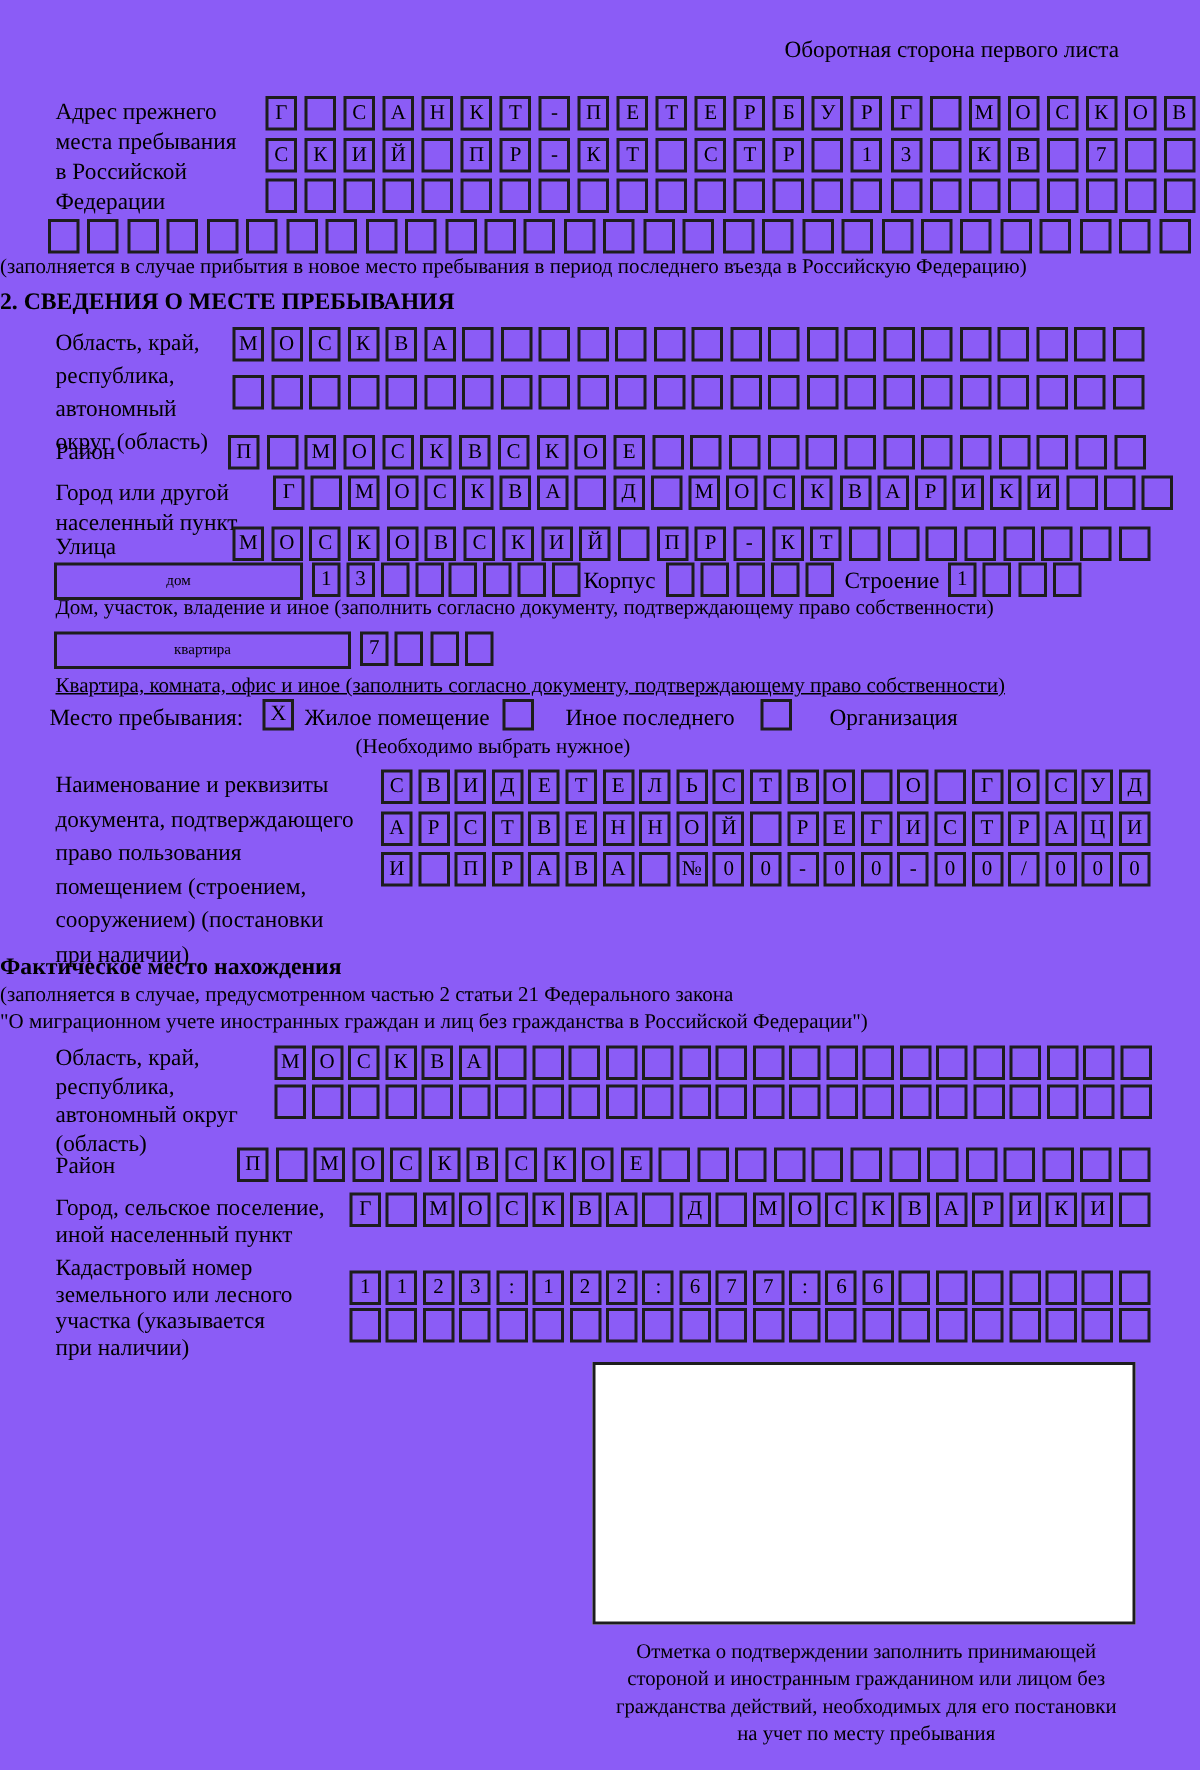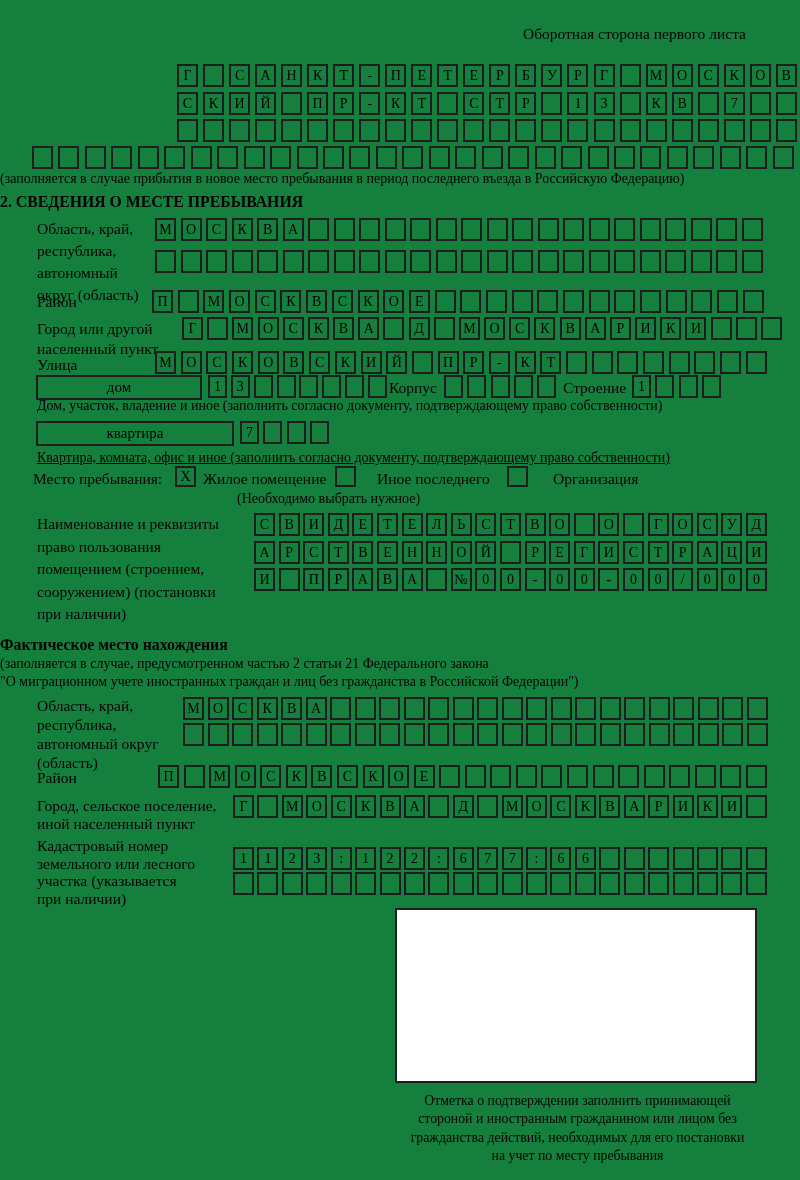--- a/index.html
+++ b/index.html
@@ -1,41 +1,47 @@
 <!DOCTYPE html>
 <html><head>
 <meta charset="utf-8">
 <style>
   html,body{margin:0;padding:0;background:#fff;}
-  .page{position:relative;width:800px;height:1180px;background:#15803d;color:#000;
+  .page{position:relative;width:800px;height:1180px;background:#8b5cf6;color:#000;
         font-family:"Liberation Serif", serif;overflow:hidden;}
   .abs{position:absolute;}
   .lbl{font-size:15.5px;line-height:20px;}
   .cap{font-size:14px;}
   .bold{font-weight:bold;}
   .center{text-align:left;width:800px;left:0;}
   .cells{display:flex;justify-content:space-between;}
   .cell{box-sizing:border-box;width:21px;height:23px;border:2px solid #1d1d1d;
         display:flex;align-items:center;justify-content:center;
         font-size:14px;line-height:1;}
   .cells.small .cell{width:19px;}
   .fieldbox{box-sizing:border-box;border:2px solid #1d1d1d;display:flex;
-        align-items:center;justify-content:center;font-size:15px;}
+        align-items:center;justify-content:center;font-size:10px;}
   .checkbox{box-sizing:border-box;width:21px;height:21px;border:2px solid #1d1d1d;
         display:flex;align-items:center;justify-content:center;font-size:14.5px;}
   .stampbox{box-sizing:border-box;border:2px solid #1d1d1d;background:#fff;}
   .caplines{font-size:13.8px;line-height:18.3px;text-align:center;}
 </style>
 </head>
 <body>
 
 <div class="page">
 
   <div class="abs lbl" style="top:24px;right:54px;">Оборотная сторона первого листа</div>
 
+  <div class="abs lbl" style="left:37px;top:65px;">
+      <div>Адрес прежнего</div>
+      <div>места пребывания</div>
+      <div>в Российской</div>
+      <div>Федерации</div>
+    </div>
   <div class="abs cells" style="left:177px;top:64px;width:620px;">
       <div class="cell">Г</div>
       <div class="cell"></div>
       <div class="cell">С</div>
       <div class="cell">А</div>
       <div class="cell">Н</div>
       <div class="cell">К</div>
       <div class="cell">Т</div>
       <div class="cell">-</div>
       <div class="cell">П</div>
@@ -333,20 +339,21 @@
   <div class="abs checkbox" style="left:175px;top:466px;">X</div>
   <div class="abs lbl" style="left:203px;top:469px;">Жилое помещение</div>
   <div class="abs checkbox" style="left:335px;top:466px;"></div>
   <div class="abs lbl" style="left:377px;top:469px;">Иное последнего</div>
   <div class="abs checkbox" style="left:507px;top:466px;"></div>
   <div class="abs lbl" style="left:553px;top:469px;">Организация</div>
   <div class="abs cap" style="left:237px;top:491px;">(Необходимо выбрать нужное)</div>
 
   <div class="abs lbl" style="left:37px;top:513px;line-height:22.5px;">
       <div>Наименование и реквизиты</div>
+      <div>документа, подтверждающего</div>
       <div>право пользования</div>
       <div>помещением (строением,</div>
       <div>сооружением) (постановки</div>
       <div>при наличии)</div>
     </div>
   <div class="abs cells" style="left:254px;top:513px;width:513px;">
       <div class="cell">С</div>
       <div class="cell">В</div>
       <div class="cell">И</div>
       <div class="cell">Д</div>

